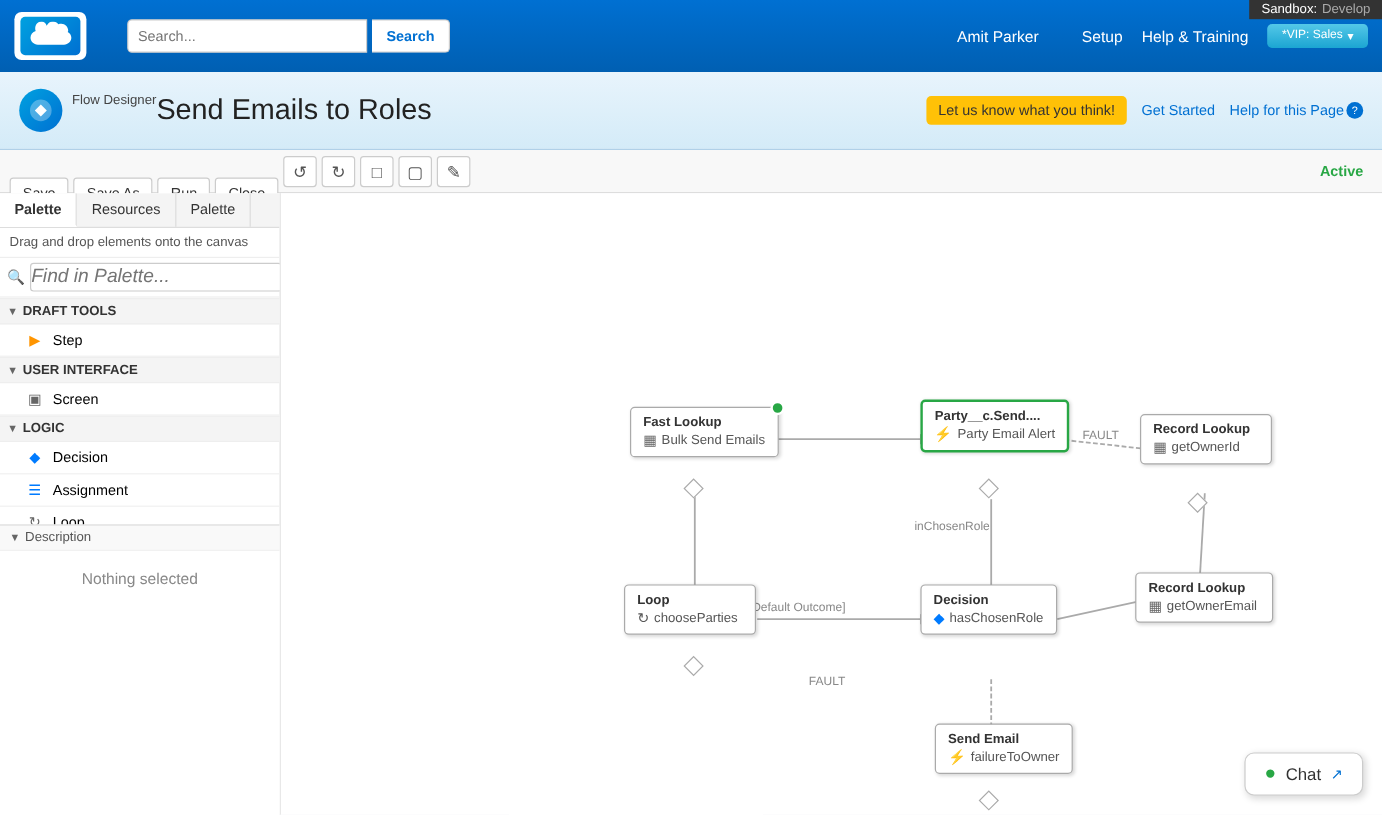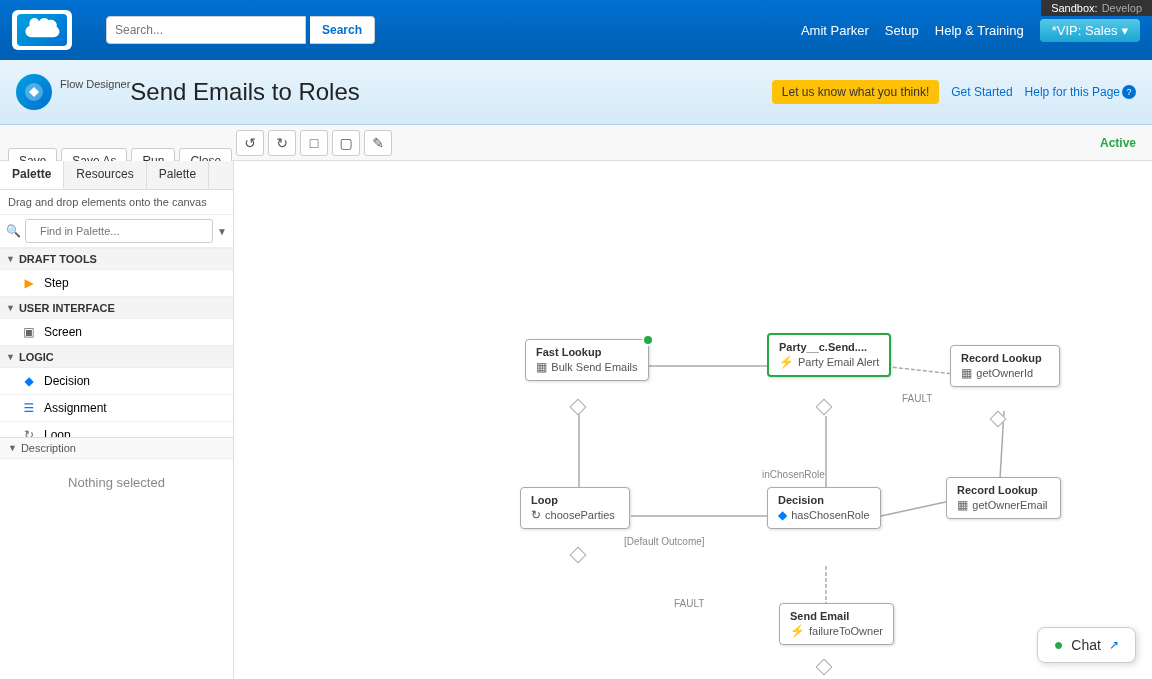--- a/index.html
+++ b/index.html
@@ -40,26 +40,26 @@
       height: 28px; padding: 0 12px;
       background: white; border: 1px solid #ccc; border-left: none;
       border-radius: 0 4px 4px 0;
       color: #0070d2; font-size: 12px; cursor: pointer; font-weight: bold;
     }
     .top-right {
       margin-left: auto;
       display: flex; align-items: center; gap: 16px;
     }
     .user-name { color: white; font-size: 13px; cursor: pointer; text-align: right; }
-    .top-link { color: white; font-size: 13px; cursor: pointer; text-decoration: none; }
+    .top-link { color: white; font-size: 13px; cursor: pointer; text-decoration: none; margin-left: 20px; }
     .help-link { color: white; font-size: 13px; cursor: pointer; }
     .app-btn {
       background: linear-gradient(to bottom, #54c8e8, #1ba5d2);
       color: white; border: none; border-radius: 4px;
-      padding: 4px 12px; font-size: 13px; cursor: pointer;
+      padding: 4px 12px; font-size: 10px; cursor: pointer;
       display: flex; align-items: flex-start; gap: 4px;
     }
 
     
     .sub-header {
       background: linear-gradient(to bottom, #e8f4fc, #d4ebf8);
       height: 65px;
       display: flex; align-items: center;
       padding: 0 16px;
       border-bottom: 1px solid #b0d0e8;
@@ -137,21 +137,21 @@
       border-right: 1px solid #ddd; color: #333;
     }
     .palette-tab.active { background: white; border-bottom: 2px solid white; font-weight: bold; }
     .palette-desc { padding: 6px 8px; font-size: 11px; color: #555; border-bottom: 1px solid #eee; }
     .palette-search {
       display: flex; align-items: center; padding: 4px 6px;
       border-bottom: 1px solid #eee; gap: 4px;
     }
     .palette-search-input {
       flex: 1; height: 24px; border: 1px solid #ccc; border-radius: 3px;
-      padding: 0 14px; font-size: 11px;
+      padding: 0 0; font-size: 16px; font-style: italic;
     }
     .section-header {
       display: flex; align-items: center; padding: 4px 6px;
       font-size: 11px; font-weight: bold; color: #333; cursor: pointer;
       background: #f4f4f4; border-bottom: 1px solid #eee; border-top: 1px solid #eee;
       gap: 4px;
     }
     .section-arrow { font-size: 9px; color: #666; }
     .palette-item {
       display: flex; align-items: center; padding: 4px 8px 4px 20px;
@@ -206,21 +206,21 @@
     }
 
     
     .canvas-svg {
       position: absolute; top: 0; left: 0; width: 100%; height: 100%;
       pointer-events: none;
     }
 
     
     .conn-label {
-      position: absolute; font-size: 10px; color: #888; white-space: nowrap; margin-top: 35px;
+      position: absolute; font-size: 10px; color: #888; white-space: nowrap;
     }
 
     
     .chat-btn {
       position: absolute; bottom: 16px; right: 16px;
       background: white; border: 1px solid #ccc;
       border-radius: 8px; padding: 8px 16px;
       display: flex; align-items: center; gap: 8px;
       cursor: pointer; box-shadow: 2px 2px 6px rgba(0,0,0,0.15);
       font-size: 14px; color: #333; font-weight: 500;

